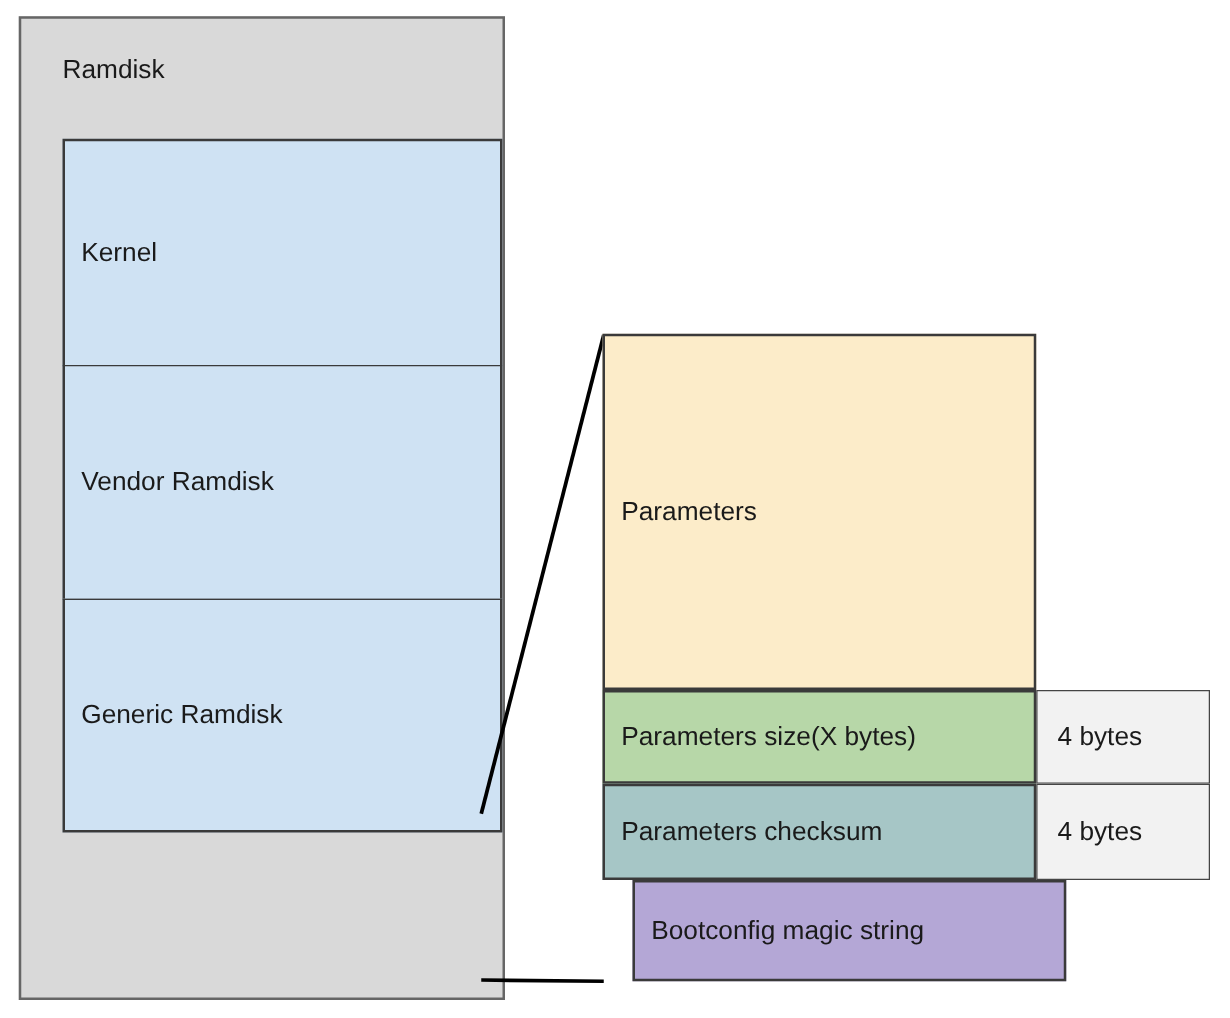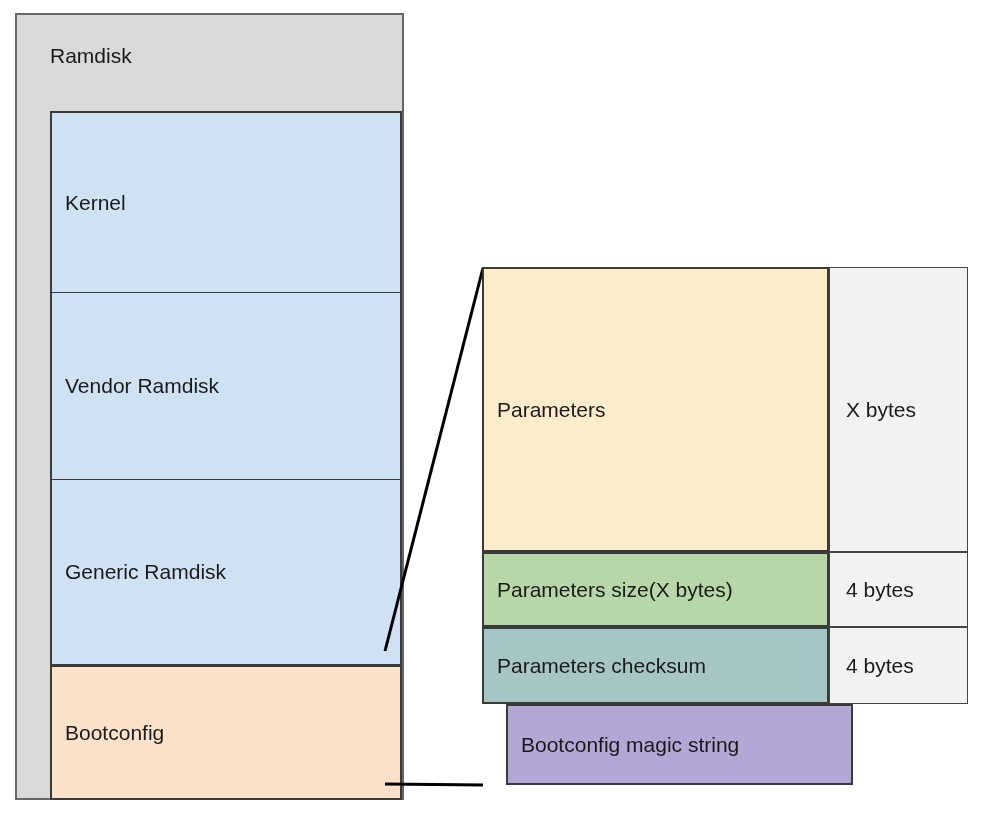--- a/index.html
+++ b/index.html
@@ -141,35 +141,31 @@
     </div>
 
     <div class="seg seg-vendor">
       <span class="seg-label">Vendor Ramdisk</span>
     </div>
 
     <div class="seg seg-generic">
       <span class="seg-label">Generic Ramdisk</span>
     </div>
 
-    <div class="seg seg-bootcfg">
-      <span class="seg-label">Bootconfig</span>
-    </div>
   </div>
 
   <svg class="connector" viewBox="0 0 984 814" xmlns="http://www.w3.org/2000/svg">
     <line x1="385" y1="651" x2="483" y2="268" stroke="#000000" stroke-width="3"></line>
     <line x1="385" y1="784" x2="483" y2="785" stroke="#000000" stroke-width="3"></line>
   </svg>
 
   <div class="detail-table">
 
     <div class="detail-row row-params">
       <div class="cell cell-name">Parameters</div>
-      <div class="cell cell-size">X bytes</div>
     </div>
 
     <div class="detail-row row-size">
       <div class="cell cell-name">Parameters size(X bytes)</div>
       <div class="cell cell-size">4 bytes</div>
     </div>
 
     <div class="detail-row row-cksum">
       <div class="cell cell-name">Parameters checksum</div>
       <div class="cell cell-size">4 bytes</div>

